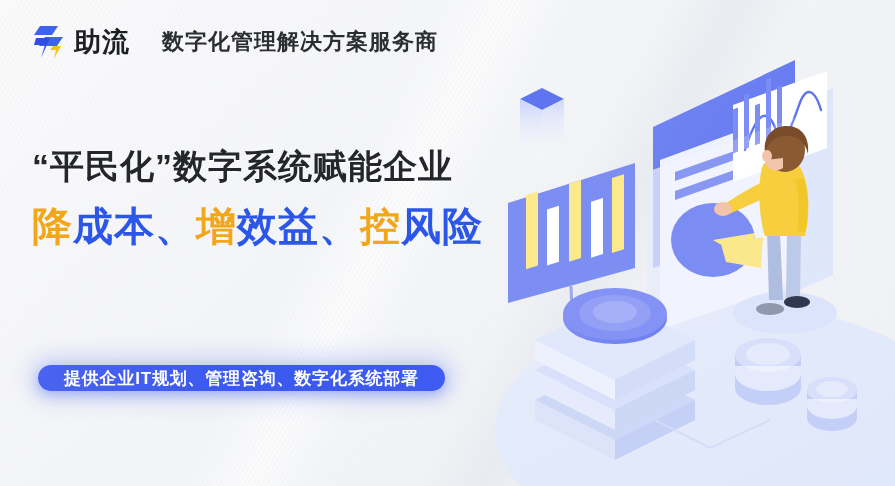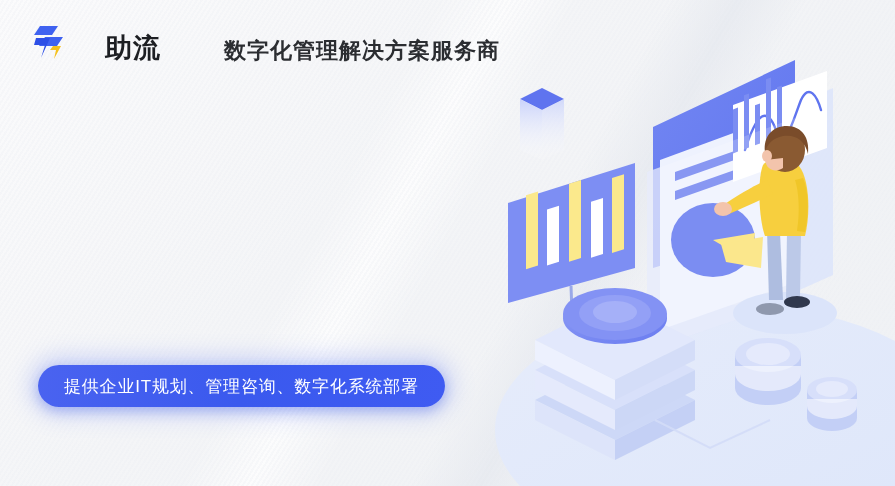--- a/index.html
+++ b/index.html
@@ -42,23 +42,22 @@
     opacity: .55;
     pointer-events: none;
   }
 
   
   .header {
     position: absolute;
     left: 28px;
     top: 22px;
     display: flex;
-    align-items: flex-end;
+    align-items: center;
     z-index: 12;
-    gap: 31px;
   }
   .logo-mark {
     width: 40px;
     height: 40px;
     position: relative;
     flex: none;
   }
   .logo-name {
     font-size: 27px;
     font-weight: 700;
@@ -102,29 +101,29 @@
   }
   .hl-accent { color: #f2a71b; }
   .hl-blue   { color: #2b56e8; }
 
   
   .pill {
     position: absolute;
     left: 38px;
     top: 365px;
     height: 26px;
-    padding: 8px 26px;
+    padding: 0 26px;
     display: flex;
     align-items: center;
     justify-content: center;
     border-radius: 21px;
     background: linear-gradient(100deg, #4a63f0 0%, #3a59ee 50%, #3f5bf2 100%);
     color: #ffffff;
     font-size: 17px;
-    font-weight: 400;
+    font-weight: 700;
     letter-spacing: .8px;
     white-space: nowrap;
     box-shadow: 0 0 22px 8px rgba(96,122,245,0.28),
                 0 4px 12px rgba(47,78,226,0.30);
     z-index: 12;
     cursor: pointer;
   }
 
   
   .illustration {
@@ -301,16 +300,22 @@
         <path d="M12 4 L30 4 L24 13 L6 13 Z" fill="#3f62f0"></path>
         <path d="M17 15 L35 15 L29 24 L11 24 Z" fill="#3f62f0"></path>
         <path d="M8 16 L22 16 L13 36 L17 23 L6 23 Z" fill="#2d4fe6"></path>
         <path d="M25 24 L33 24 L26 37 L28 28 L22 28 Z" fill="#f5c220"></path>
       </svg>
     </span>
     <span class="logo-name">助流</span>
     <span class="logo-tagline">数字化管理解决方案服务商</span>
   </div>
 
+  <div class="headline-wrap">
+    <div class="headline-1">“平民化”数字系统赋能企业</div>
+    <div class="headline-2">
+      <span class="hl-accent">降</span><span class="hl-blue">成本、</span><span class="hl-accent">增</span><span class="hl-blue">效益、</span><span class="hl-accent">控</span><span class="hl-blue">风险</span>
+    </div>
+  </div>
 
   <div class="pill">提供企业IT规划、管理咨询、数字化系统部署</div>
 
 </div>
 
 </body></html>

